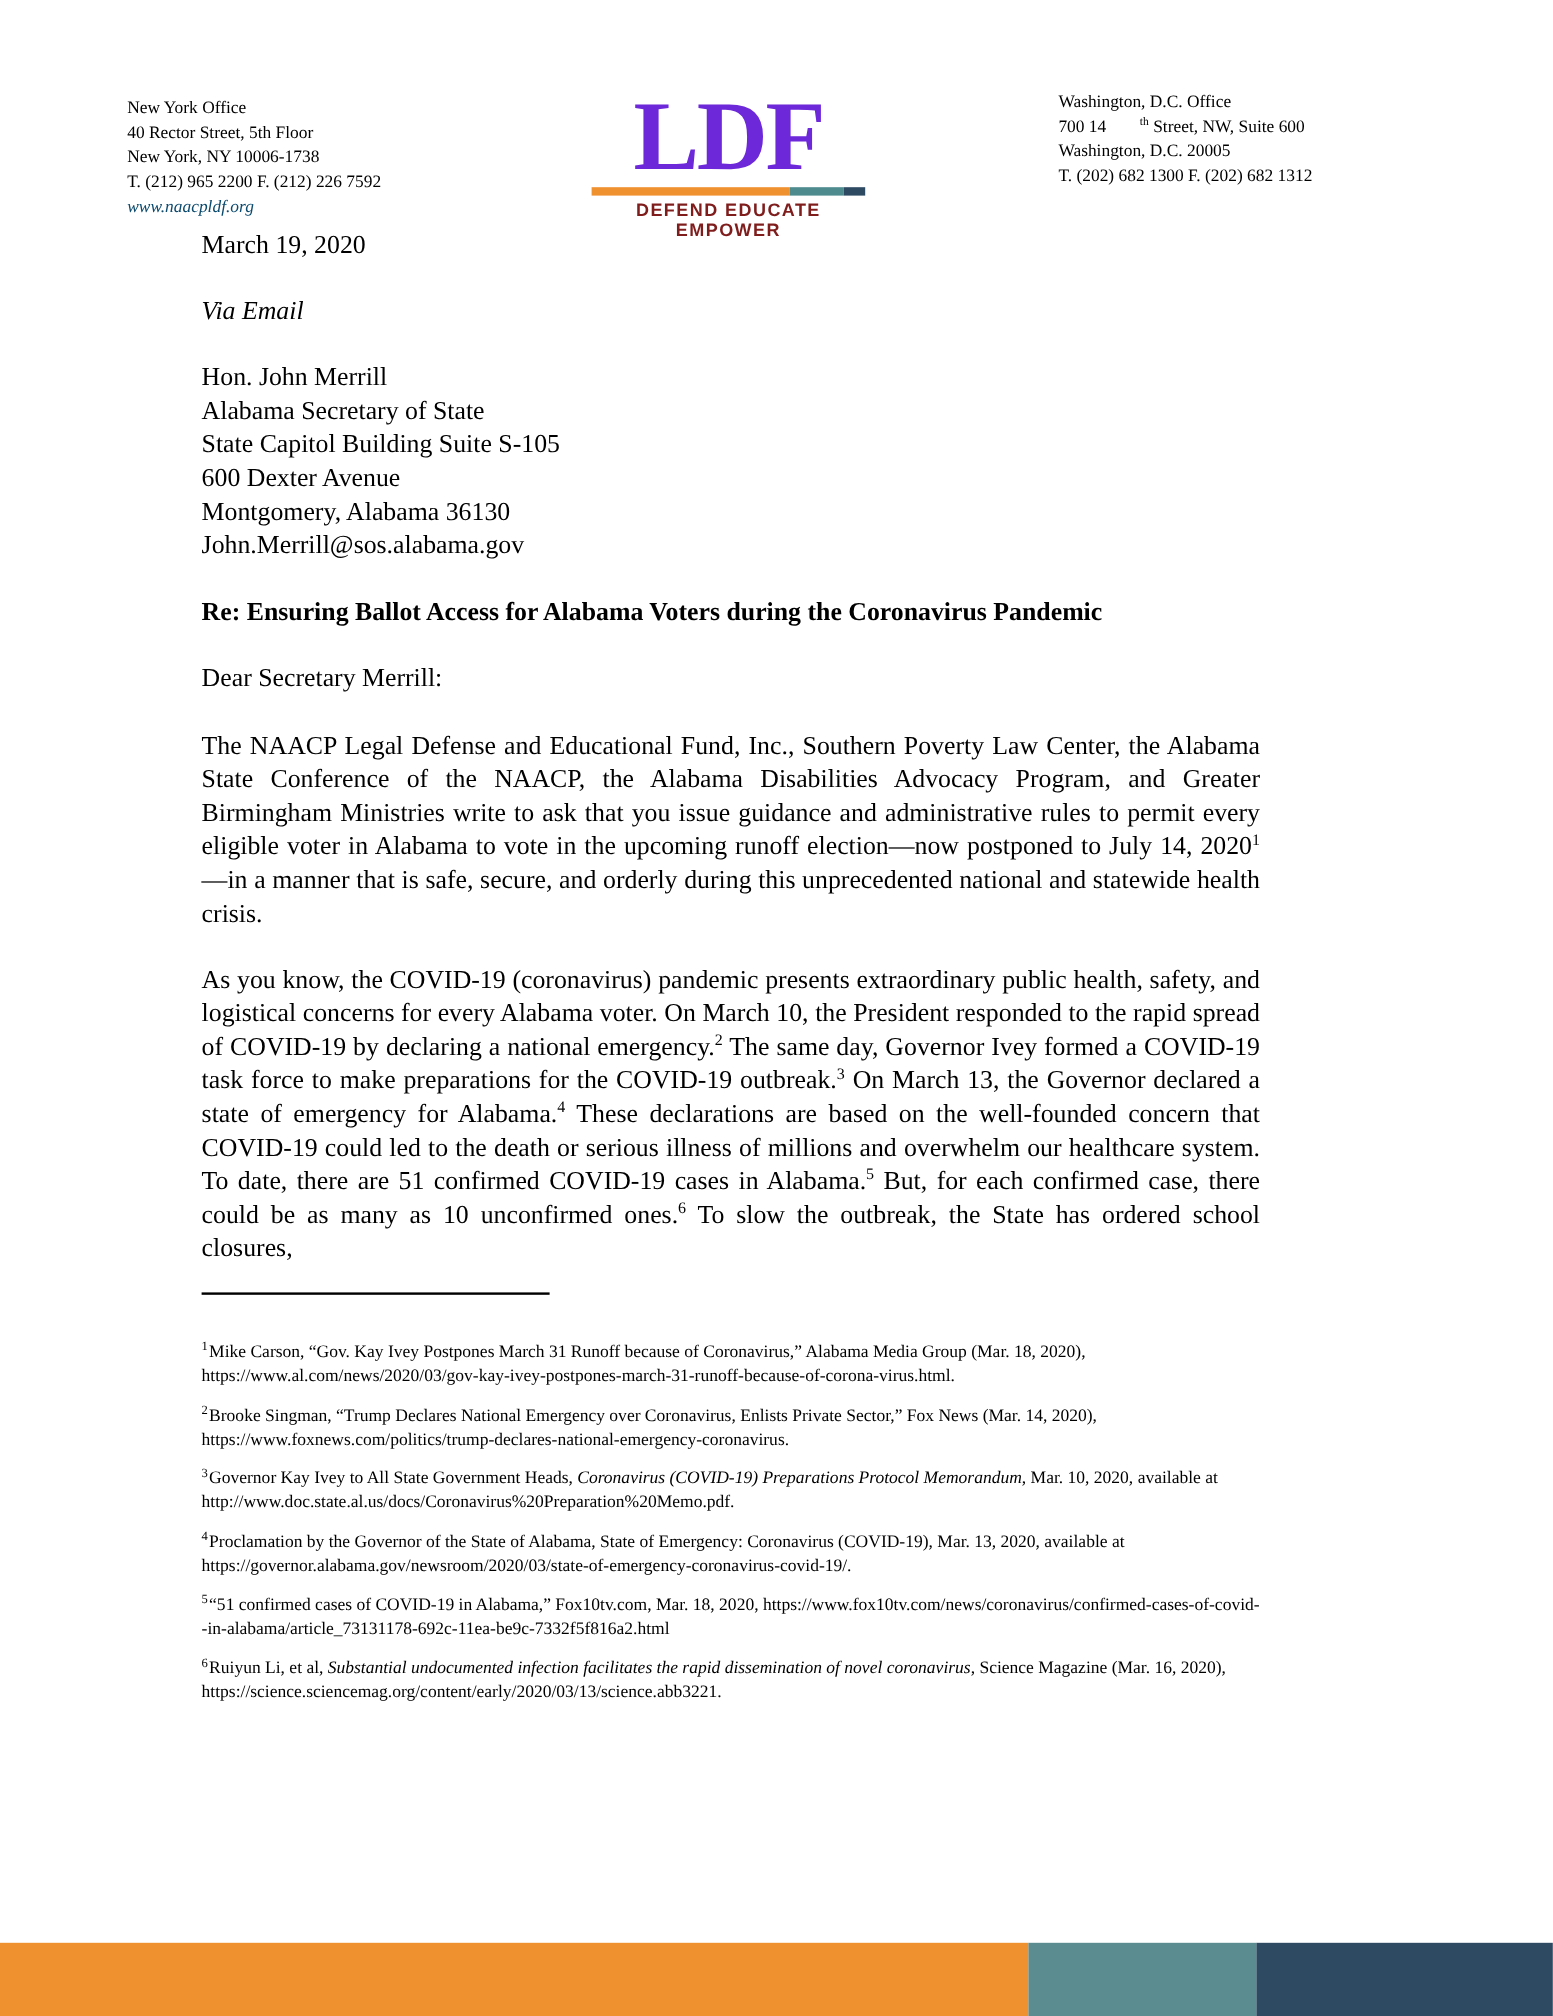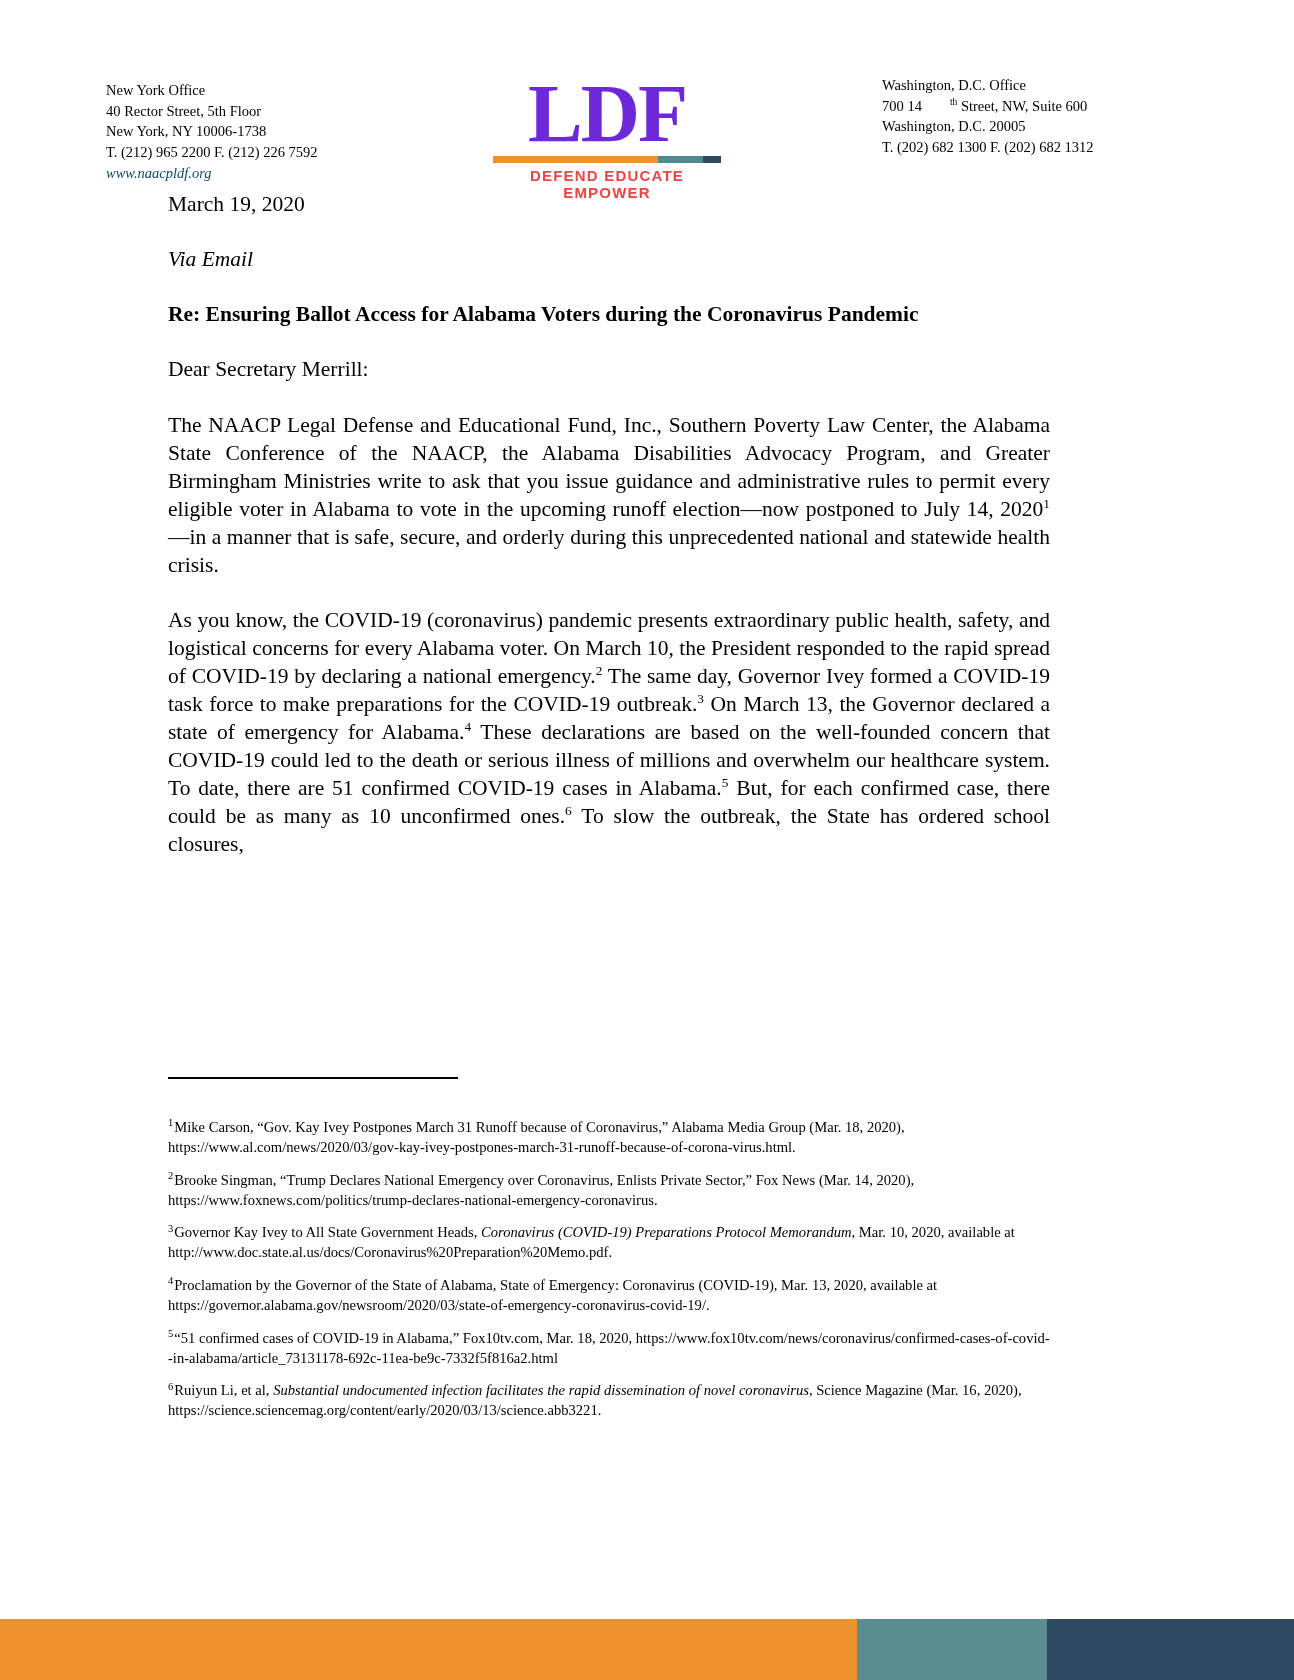--- a/index.html
+++ b/index.html
@@ -68,21 +68,21 @@
   .bar-orange { background: #F0912F; flex: 0 0 165px; }
   .bar-teal   { background: #4E8B8F; flex: 0 0 45px; }
   .bar-navy   { background: #2E4A63; flex: 1 1 auto; }
   .logo-tag {
     width: 240px;
     text-align: center;
     font-family: "Liberation Sans", "DejaVu Sans", sans-serif;
     font-size: 15px;
     font-weight: bold;
     letter-spacing: 1.2px;
-    color: #ef4444;
+    color: #7f1d1d;
     padding-top: 4px;
   }
 
   
   .letter {
     position: absolute;
     left: 168px;
     top: 190px;
     width: 882px;
     font-size: 21.5px;
@@ -177,20 +177,28 @@
   </div>
 
 </div>
 
 <div class="letter">
 
   <p class="date">March 19, 2020</p>
 
   <p class="via">Via Email</p>
 
+  <div class="recipient">
+    <span>Hon. John Merrill</span>
+    <span>Alabama Secretary of State</span>
+    <span>State Capitol Building Suite S-105</span>
+    <span>600 Dexter Avenue</span>
+    <span>Montgomery, Alabama 36130</span>
+    <span>John.Merrill@sos.alabama.gov</span>
+  </div>
 
   <p class="re-line">Re: Ensuring Ballot Access for Alabama Voters during the Coronavirus Pandemic</p>
 
   <p class="salutation">Dear Secretary Merrill:</p>
 
   <p class="body-para"><span>The NAACP Legal Defense and Educational Fund, Inc., Southern Poverty Law Center, the Alabama State Conference of the NAACP, the Alabama Disabilities Advocacy Program, and Greater Birmingham Ministries write to ask that you issue guidance and administrative rules to permit every eligible voter in Alabama to vote in the upcoming runoff election—now postponed to July 14, 2020</span><sup>1</sup><span>—in a manner that is safe, secure, and orderly during this unprecedented national and statewide health crisis.</span></p>
 
   <p class="body-para"><span>As you know, the COVID-19 (coronavirus) pandemic presents extraordinary public health, safety, and logistical concerns for every Alabama voter. On March 10, the President responded to the rapid spread of COVID-19 by declaring a national emergency.</span><sup>2</sup><span> The same day, Governor Ivey formed a COVID-19 task force to make preparations for the COVID-19 outbreak.</span><sup>3</sup><span> On March 13, the Governor declared a state of emergency for Alabama.</span><sup>4</sup><span> These declarations are based on the well-founded concern that COVID-19 could led to the death or serious illness of millions and overwhelm our healthcare system. To date, there are 51 confirmed COVID-19 cases in Alabama.</span><sup>5</sup><span> But, for each confirmed case, there could be as many as 10 unconfirmed ones.</span><sup>6</sup><span> To slow the outbreak, the State has ordered school closures,</span></p>
 
 </div>

